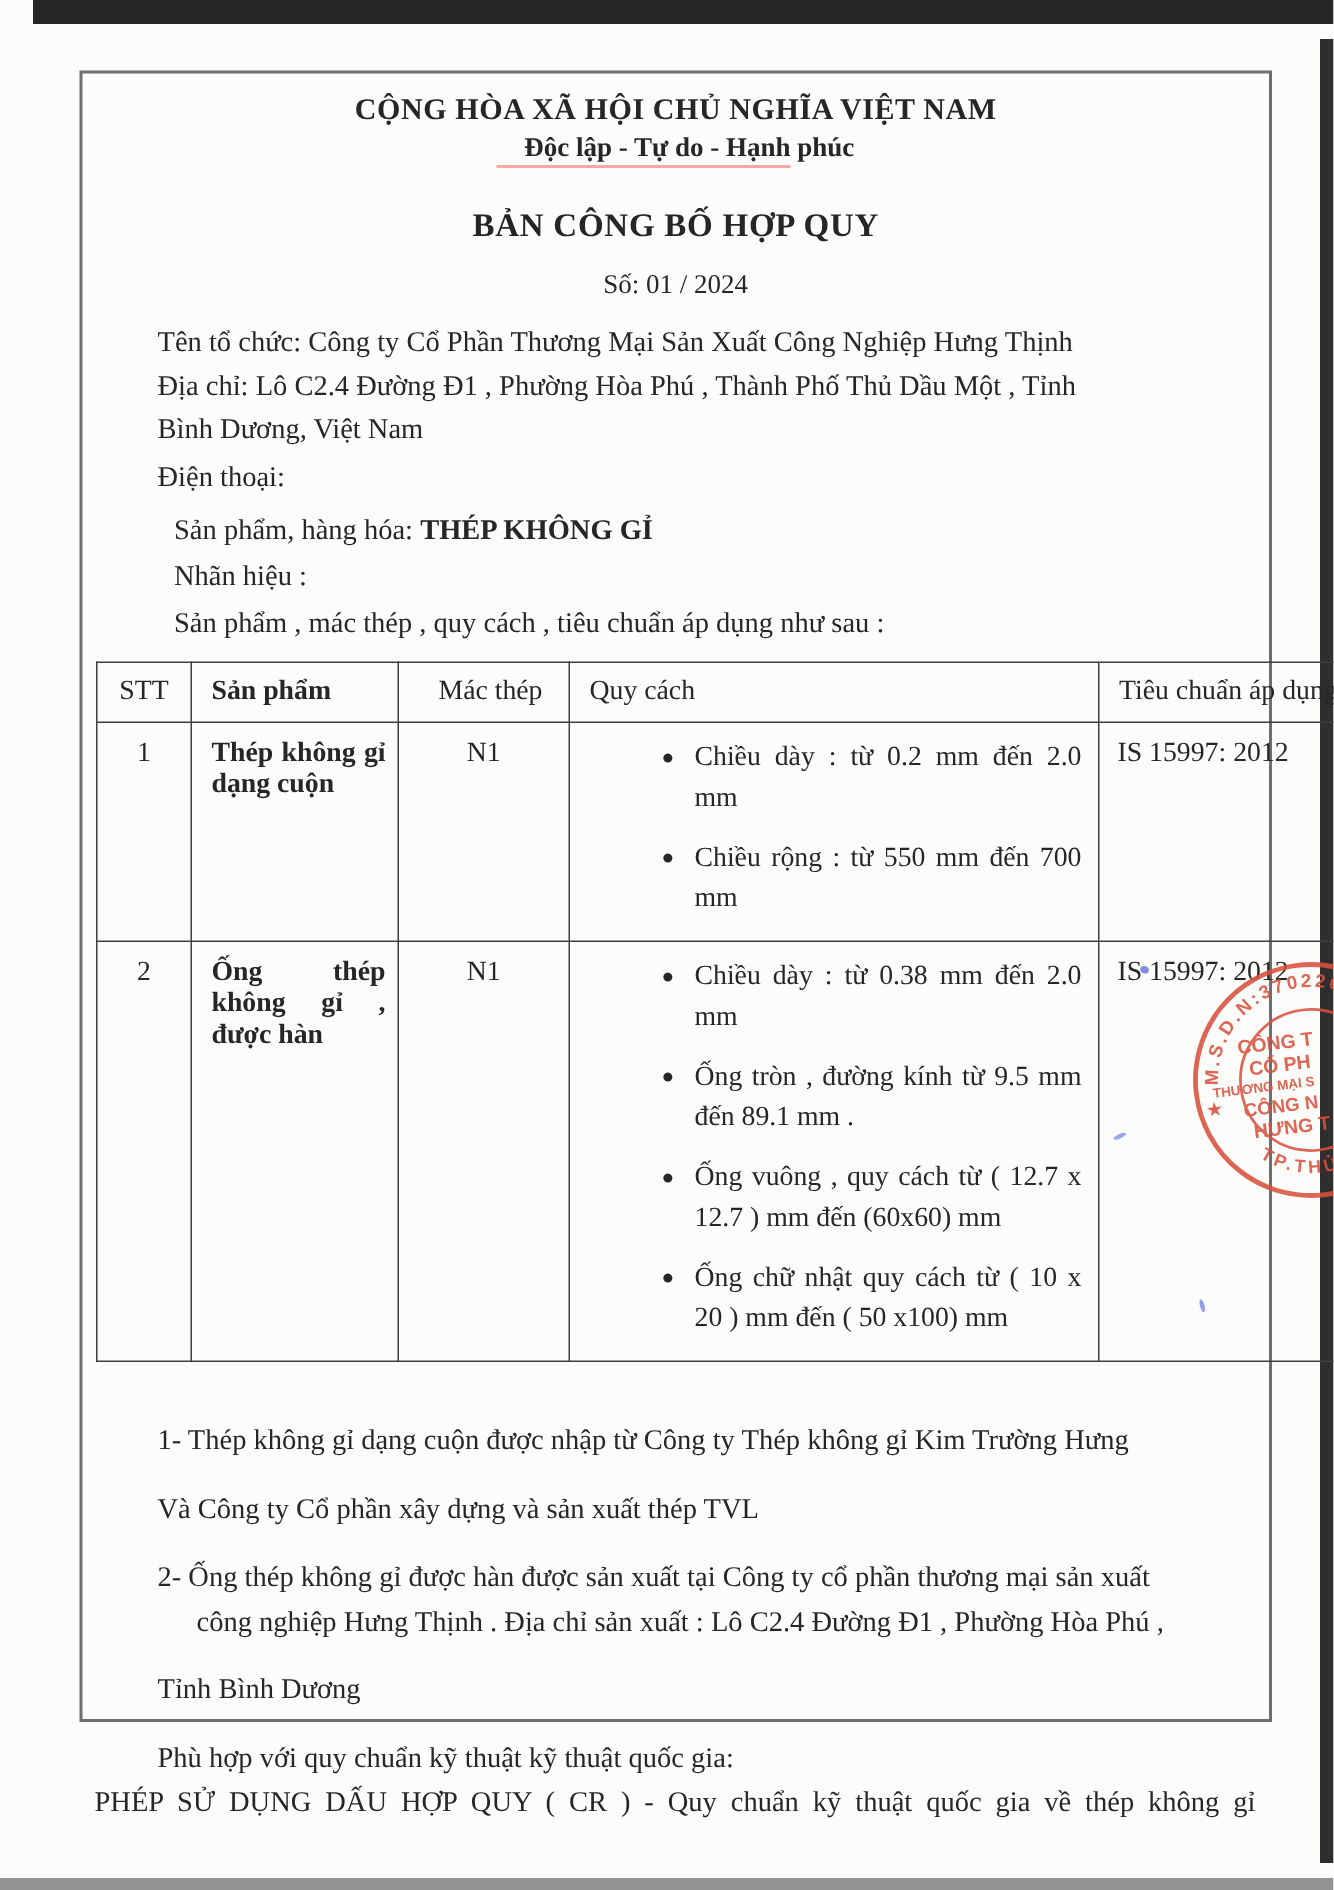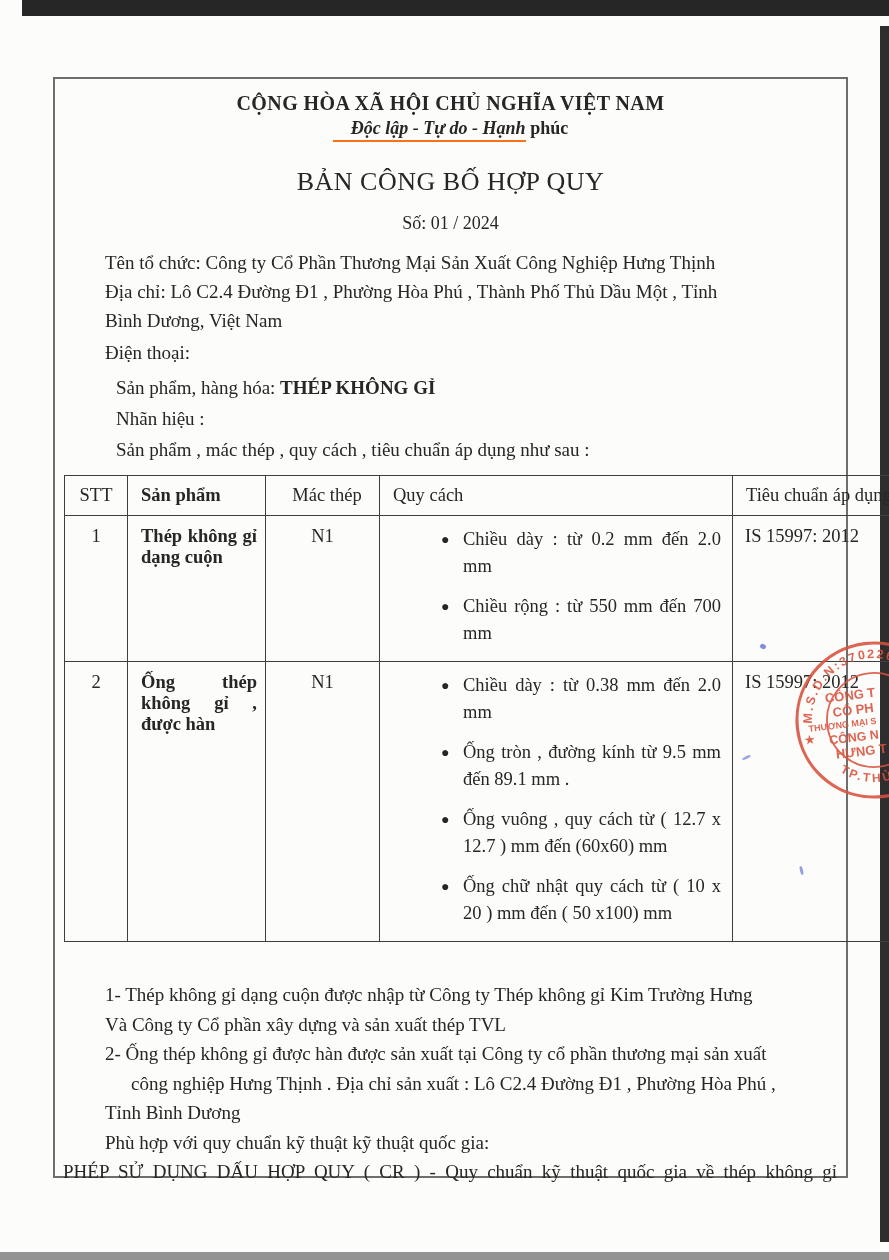--- a/index.html
+++ b/index.html
@@ -8,28 +8,28 @@
     background:#fcfcfa;
     font-family:"Liberation Serif","DejaVu Serif",serif;
     color:#262626;
   }
   
   .band-top{position:absolute;left:22px;top:0;width:867px;height:16px;background:#262626;}
   .band-right{position:absolute;left:880px;top:26px;width:9px;height:1216px;background:#2e2e2e;}
   .band-bottom{position:absolute;left:0;top:1252px;width:889px;height:8px;background:#939393;}
   
   .frame{
-    position:absolute;left:53px;top:77px;width:791px;height:1097px;
+    position:absolute;left:53px;top:47px;width:791px;height:1097px;
     border:2px solid #6e6e6e;background:transparent;
   }
   .center{text-align:center;}
   .nat-title{margin-top:13px;font-size:20px;font-weight:bold;letter-spacing:.4px;}
   .motto{margin-top:3px;font-size:18px;font-weight:bold;}
-  .motto .ul{border-bottom:2px solid #f97316;padding-left:18px;padding-bottom:1px;display:inline-block;font-style:italic;}
-  .doc-title{margin-top:25px;font-size:26px;font-weight:normal;letter-spacing:.5px;}
+  .motto .ul{border-bottom:2px solid #fca5a5;padding-left:18px;padding-bottom:1px;display:inline-block;}
+  .doc-title{margin-top:25px;font-size:22px;font-weight:bold;letter-spacing:.5px;}
   .doc-no{margin-top:16px;font-size:18px;}
   .bodyln{font-size:19px;line-height:29px;margin:0 30px 0 50px;}
   .mt14{margin-top:14px;} .mt3{margin-top:3px;} .mt6{margin-top:6px;} .mt2{margin-top:2px;}
   .ml61{margin-left:61px;}
   .bold{font-weight:bold;}
   
   table.spec{
     border-collapse:collapse;table-layout:fixed;width:774px;margin:11px 0 0 9px;
     font-size:18.5px;
   }
@@ -43,21 +43,21 @@
   tr.thead td.c-stt{padding-left:4px;text-align:center;}
   tr.trow td{padding-top:10px;}
   td.cell-sp{padding:10px 8px 0 13px;text-align:justify;}
   td.cell-tc{padding:10px 4px 0 12px;}
   tr.r1{height:90px;} tr.r2{height:237px;}
   .bullet{display:flex;margin:0 10px 13px 60px;line-height:27px;}
   .bullet .dot{width:22px;flex:0 0 22px;font-size:14px;line-height:27px;}
   .bullet .btxt{flex:1;text-align:justify;}
   
   .notes{margin-top:38px;font-size:19px;line-height:29.5px;}
-  .n-std{margin:0 10px 0 50px;}
+  .n-std{margin:16px 10px 0 50px;}
   .n-cont{margin:0 10px 0 76px;}
   .n-q1{margin:2px 9px 0 48px;text-align:justify;text-align-last:justify;}
   .n-q2{margin:0 9px 0 8px;text-align:justify;text-align-last:justify;}
   
   .stamp{position:absolute;left:786px;top:630px;opacity:.88;}
   .stamp text{font-family:"Liberation Sans","DejaVu Sans",sans-serif;fill:#d9513e;font-weight:bold;}
   
   .ink{position:absolute;background:#2b3fd6;border-radius:50%;}
   .ink1{left:760px;top:644px;width:6px;height:5px;opacity:.6;transform:rotate(20deg);}
   .ink2{left:800px;top:866px;width:3px;height:9px;opacity:.5;transform:rotate(-15deg);}

